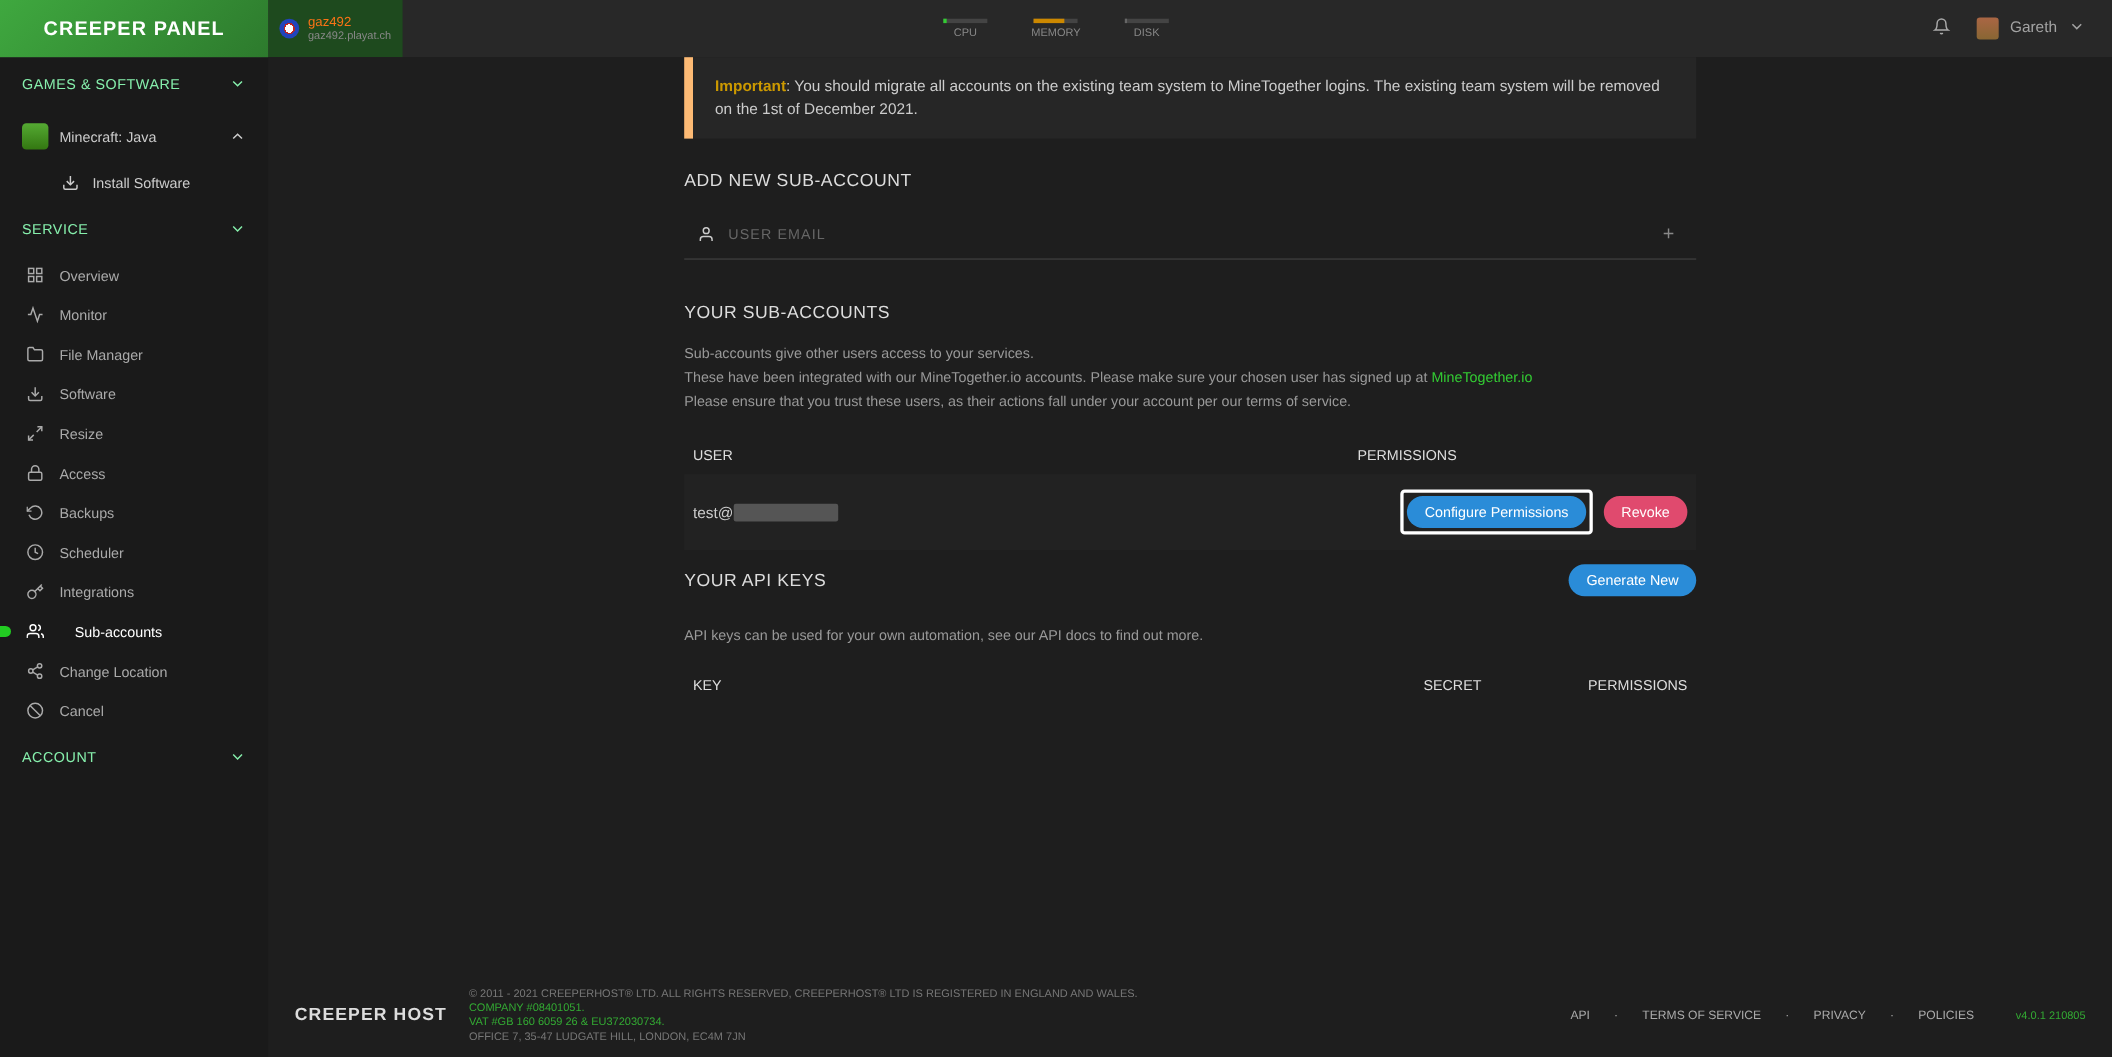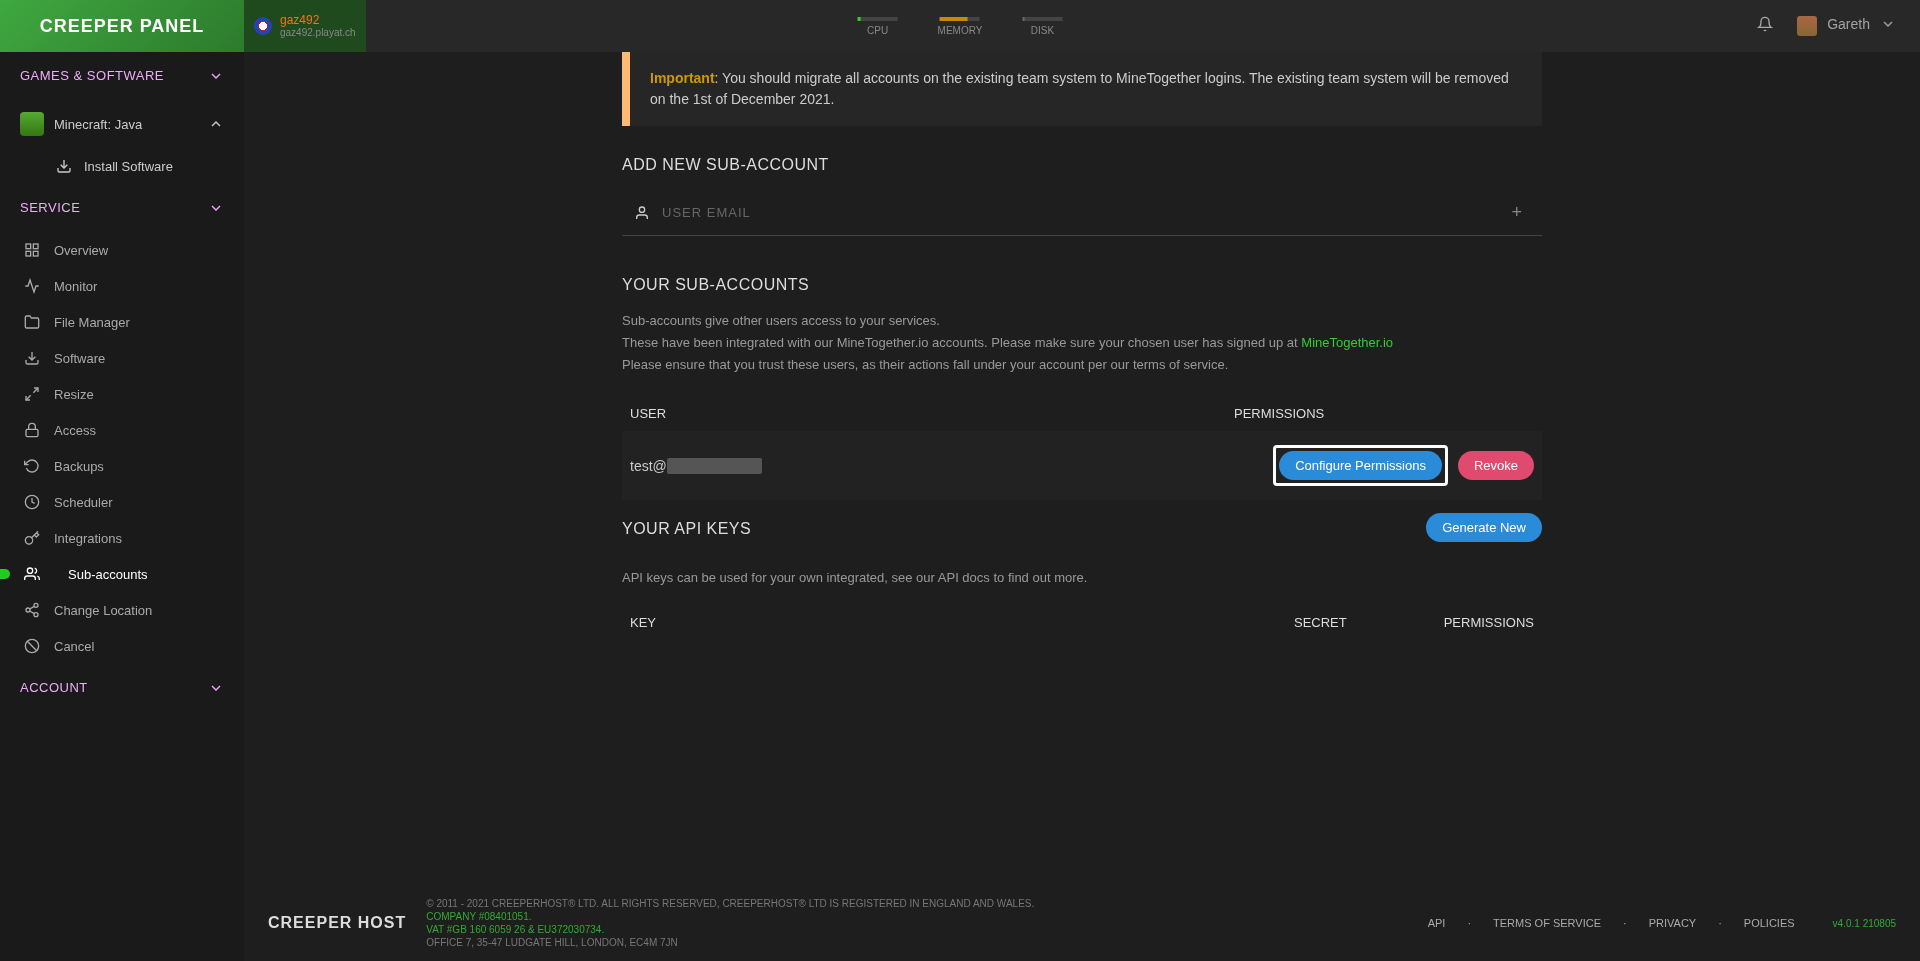--- a/index.html
+++ b/index.html
@@ -17,21 +17,21 @@
 .gauge-bar { width: 40px; height: 4px; background: #444; position: relative; }
 .gauge-bar.cpu::before { content: ''; position: absolute; left: 0; top: 0; width: 8%; height: 100%; background: #3c3; }
 .gauge-bar.mem::before { content: ''; position: absolute; left: 0; top: 0; width: 70%; height: 100%; background: #c80; }
 .gauge-bar.disk::before { content: ''; position: absolute; left: 0; top: 0; width: 5%; height: 100%; background: #666; }
 .user-area { margin-left: auto; display: flex; align-items: center; gap: 24px; padding-right: 24px; }
 .bell-icon { color: #aaa; cursor: pointer; }
 .user-dropdown { display: flex; align-items: flex-start; gap: 10px; cursor: pointer; color: #a3a3a3; font-size: 14px; }
 .avatar { width: 20px; height: 20px; background: linear-gradient(#a64,#863); border-radius: 3px; }
 .layout { display: flex; min-height: calc(100vh - 52px); }
 .sidebar { width: 244px; background: #1a1a1a; padding: 0; display: flex; flex-direction: column; }
-.sidebar-section { padding: 16px 20px; display: flex; justify-content: space-between; align-items: flex-start; color: #f0abfc; font-size: 13px; letter-spacing: 0.5px; cursor: pointer; }
+.sidebar-section { padding: 16px 20px; display: flex; justify-content: space-between; align-items: center; color: #86efac; font-size: 13px; letter-spacing: 0.5px; cursor: pointer; }
 .sidebar-game { display: flex; align-items: center; gap: 10px; padding: 12px 20px; cursor: pointer; }
 .game-icon { width: 24px; height: 24px; background: linear-gradient(#5a3,#371); border-radius: 4px; }
 .game-label { color: #ccc; font-size: 13px; flex: 1; }
 .sub-item { padding: 10px 20px 10px 56px; display: flex; align-items: center; gap: 12px; color: #ccc; font-size: 13px; cursor: pointer; }
 .nav-item { padding: 10px 20px 10px 24px; display: flex; align-items: center; gap: 14px; color: #aaa; font-size: 13px; cursor: pointer; position: relative; }
 .nav-item.active { color: #fff; gap: 28px; }
 .nav-item.active::before { content: ''; position: absolute; left: -6px; top: 50%; transform: translateY(-50%); width: 16px; height: 10px; background: #2c2; border-radius: 6px; }
 .nav-icon { width: 16px; height: 16px; display: inline-flex; align-items: center; justify-content: center; color: inherit; flex-shrink: 0; }
 .main { flex: 1; padding: 0 40px 100px 40px; background: #1e1e1e; position: relative; }
 .content { max-width: 920px; margin: 0 auto; }
@@ -307,21 +307,21 @@
             <button class="btn btn-blue">Configure Permissions</button>
           </span>
           <button class="btn btn-red">Revoke</button>
         </div>
       </div>
 
       <div class="section-head">
         <div class="section-title">YOUR API KEYS</div>
         <button class="btn btn-blue">Generate New</button>
       </div>
-      <div class="api-desc">API keys can be used for your own integrated, see our API docs to find out more.</div>
+      <div class="api-desc">API keys can be used for your own automation, see our API docs to find out more.</div>
       <div class="api-head">
         <div class="api-key">KEY</div>
         <div class="api-secret">SECRET</div>
         <div class="api-perm">PERMISSIONS</div>
       </div>
     </div>
   </div>
 </div>
 
 <div class="footer">

